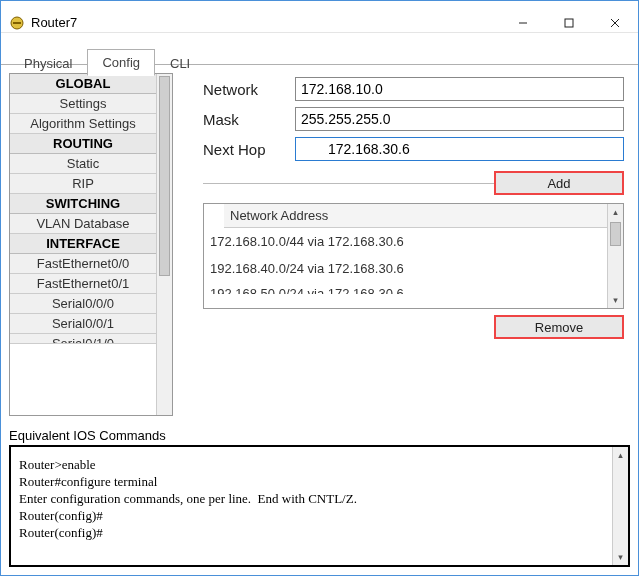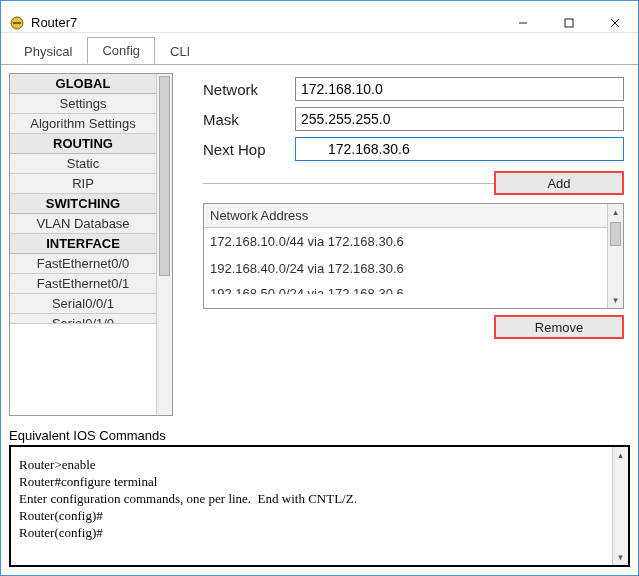--- a/index.html
+++ b/index.html
@@ -41,21 +41,21 @@
     height: 32px;
     border-bottom: 1px solid #b0b0b0;
     gap: 0;
   }
   .tab {
     padding: 5px 14px 5px 14px;
     border: 1px solid transparent;
     border-bottom: none;
     color: #444;
     position: relative;
-    top: 0;
+    top: 12px;
     background: transparent;
   }
   .tab.active {
     border-color: #b0b0b0;
     background: #fff;
     border-bottom: 1px solid #fff;
   }
   
   .content {
     flex: 1;
@@ -170,20 +170,21 @@
     overflow: hidden;
     display: flex;
     flex-direction: column;
   }
   .routes-list .colhdr {
     background: #f4f4f4;
     border-bottom: 1px solid #ccc;
     padding: 4px 6px;
     font-size: 13px;
     color: #333;
+    margin-left: 20px;
   }
   .routes-list .row {
     padding: 6px 6px;
     font-size: 13px;
     color: #333;
     white-space: nowrap;
     overflow: hidden;
   }
   .routes-scroll {
     width: 16px;
@@ -275,20 +276,21 @@
       <div class="item">Settings</div>
       <div class="item">Algorithm Settings</div>
       <div class="hdr">ROUTING</div>
       <div class="item">Static</div>
       <div class="item">RIP</div>
       <div class="hdr">SWITCHING</div>
       <div class="item">VLAN Database</div>
       <div class="hdr">INTERFACE</div>
       <div class="item">FastEthernet0/0</div>
       <div class="item">FastEthernet0/1</div>
+      <div class="item">Serial0/0/0</div>
       <div class="item">Serial0/0/1</div>
       <div class="item" style="height:10px;overflow:hidden;">Serial0/1/0</div>
     </div>
     <div class="sidebar-scroll">
       <div class="thumb"></div>
     </div>
   </div>
 
   <div class="main">
     <div class="formrow">

